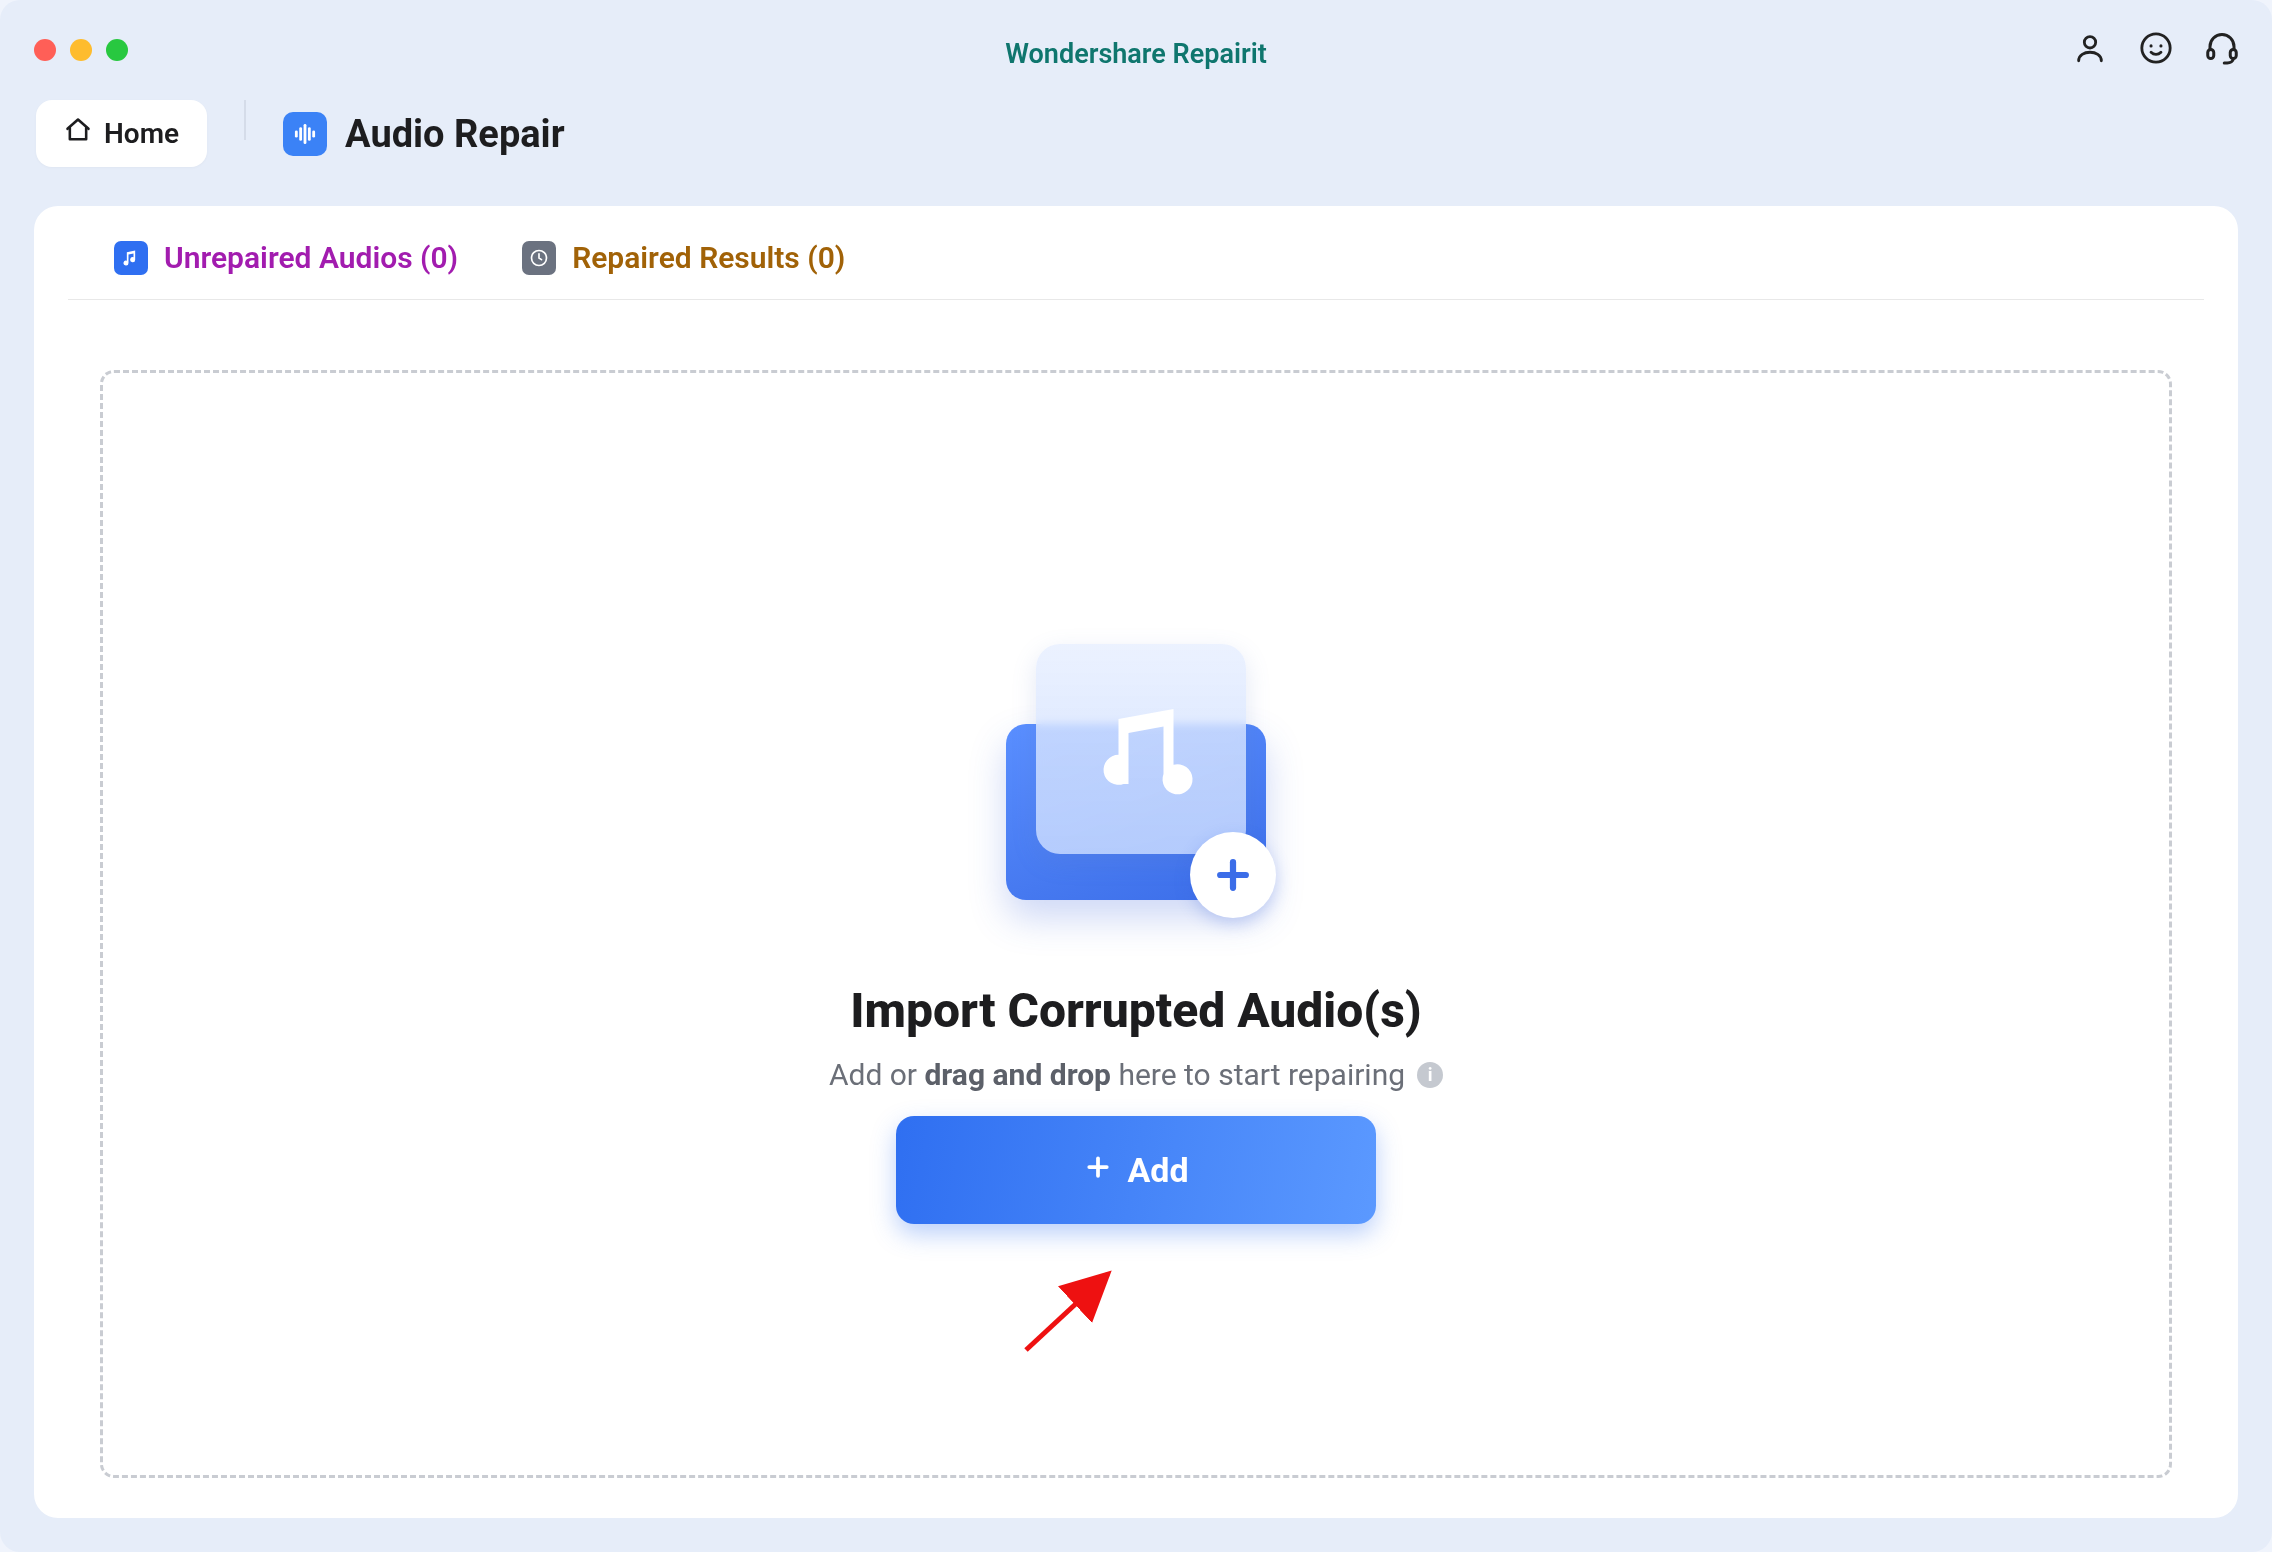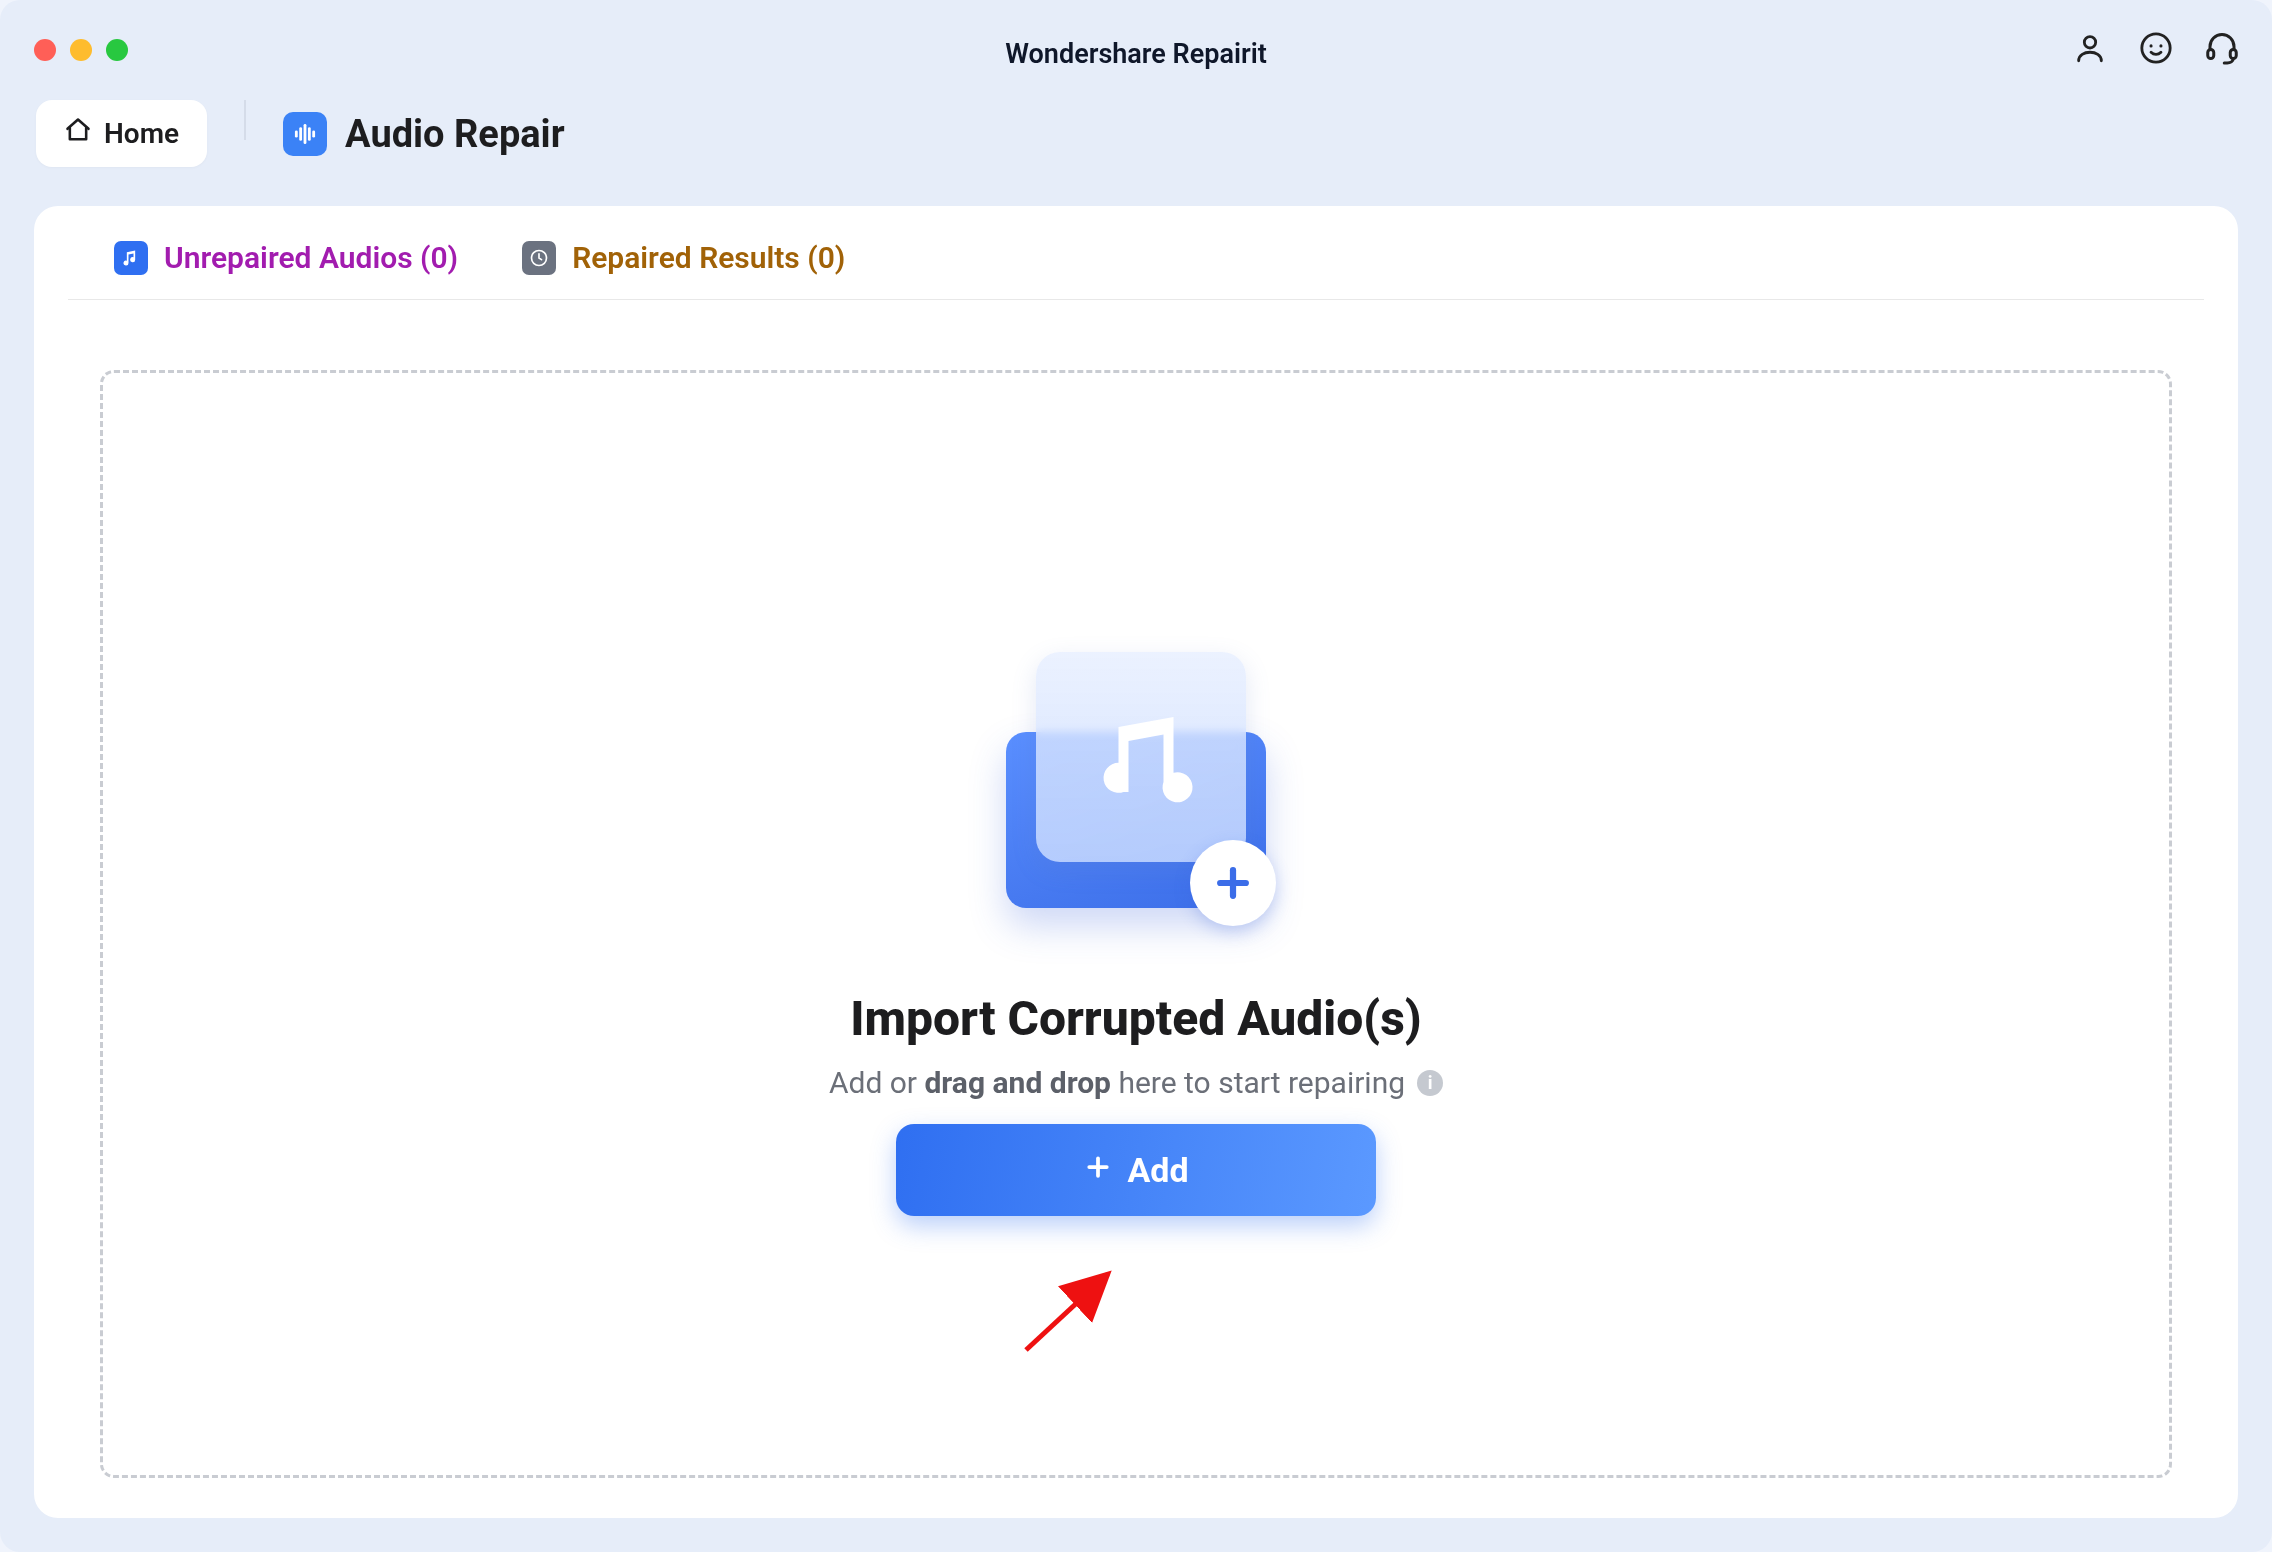--- a/index.html
+++ b/index.html
@@ -36,21 +36,21 @@
   .tl-close { background: #ff5f57; }
   .tl-min { background: #febc2e; }
   .tl-max { background: #28c840; }
   .app-title {
     position: absolute;
     left: 50%;
     transform: translateX(-50%);
     top: 38px;
     font-size: 27px;
     font-weight: 600;
-    color: #0f172a;
+    color: #0f766e;
   }
   .header-icons {
     position: absolute;
     right: 30px;
     top: 28px;
     display: flex;
     gap: 26px;
     align-items: center;
   }
   .header-icon {
@@ -216,21 +216,21 @@
     background: #c5c9d0;
     display: inline-flex;
     align-items: center;
     justify-content: center;
     color: #fff;
     font-size: 18px;
     font-weight: 700;
   }
   .add-btn {
     width: 480px;
-    height: 92px;
+    height: 108px;
     background: linear-gradient(100deg, #2f6ff1 0%, #5b99ff 100%);
     border-radius: 18px;
     display: flex;
     align-items: center;
     justify-content: center;
     gap: 14px;
     color: #fff;
     font-size: 34px;
     font-weight: 700;
     cursor: pointer;

